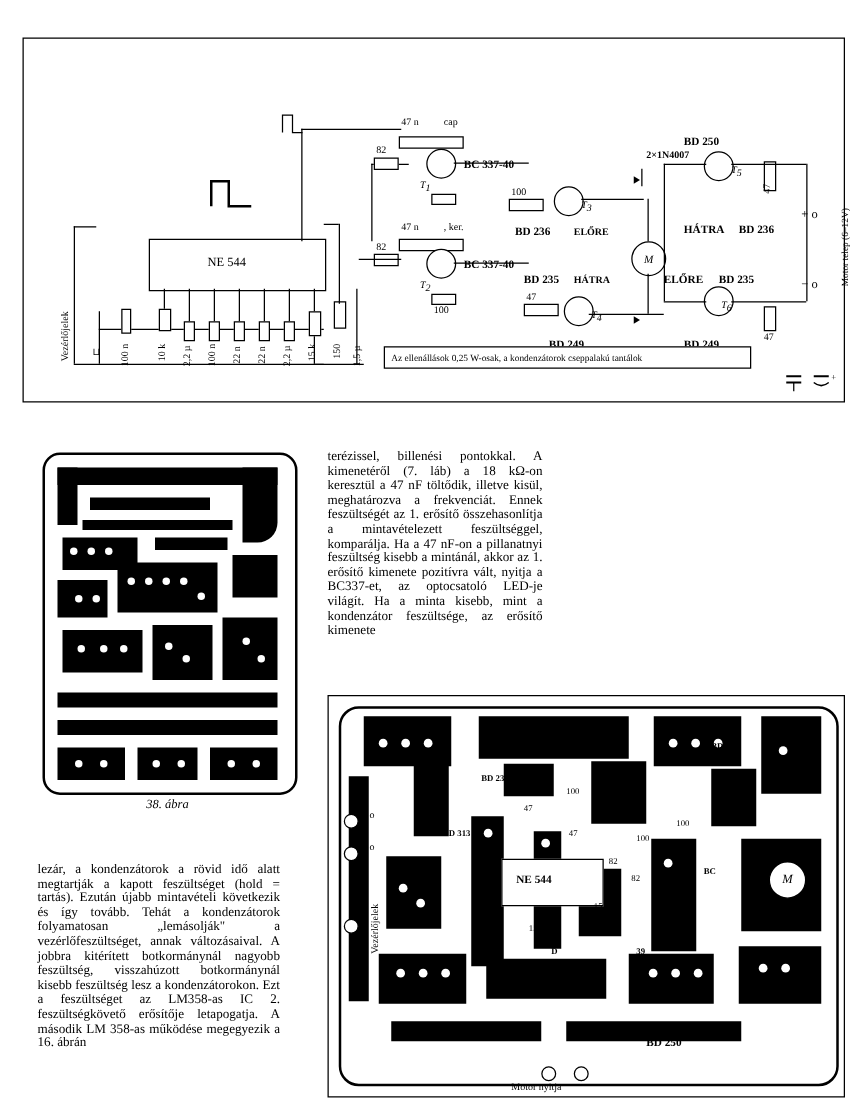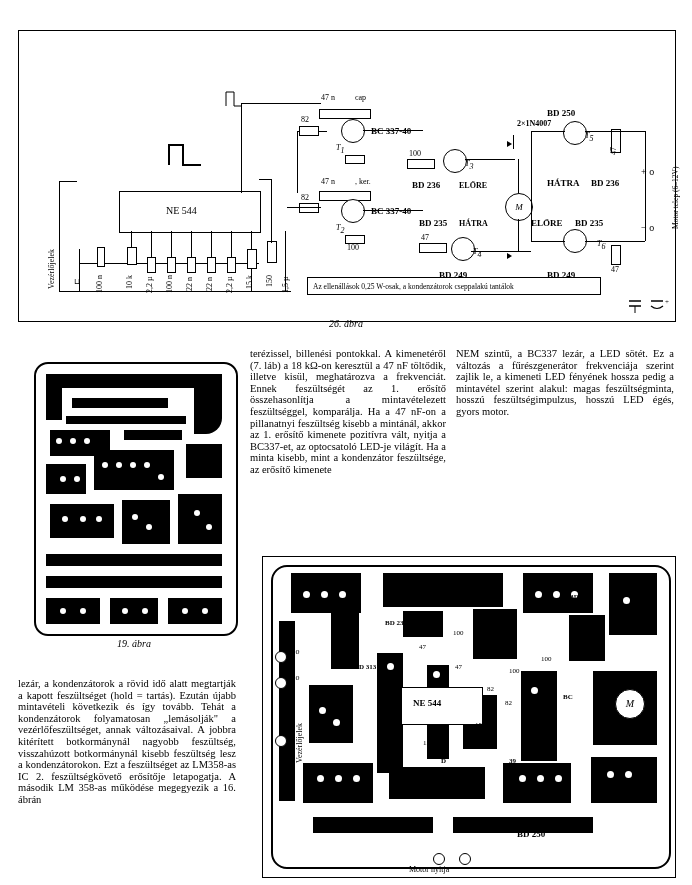--- a/index.html
+++ b/index.html
@@ -34,21 +34,21 @@
   
   .fig28{position:absolute;left:262px;top:556px;width:412px;height:320px;border:1px solid #000;background:#fff;}
   .pcb2{position:absolute;left:8px;top:8px;width:396px;height:300px;border:2px solid #000;border-radius:16px;}
   .pad{position:absolute;background:#000;}
   .circ{position:absolute;border:1px solid #000;border-radius:50%;background:#fff;}
   .tagl{position:absolute;font-size:7px;white-space:nowrap;}
   .tagb{position:absolute;font-size:7px;font-weight:bold;white-space:nowrap;}
 
   
   .col{position:absolute;font-size:10.5px;line-height:11.6px;text-align:justify;}
-  .col p{margin:0;text-indent:9px;}
+  .col p{margin:12px;text-indent:9px;}
   .col p.noind{text-indent:0;}
   #col-mid{left:250px;top:348px;width:196px;}
   #col-right{left:456px;top:348px;width:218px;}
   #col-left2{left:18px;top:678px;width:218px;}
   .sub{font-size:8px;vertical-align:sub;}
 </style>
 </head>
 <body>
 
 <div class="page">
@@ -164,21 +164,21 @@
 
       <div class="tr" style="left:544px;top:90px;"></div>
       <div class="lbl b" style="left:528px;top:78px;font-size:9px;">BD 250</div>
       <div class="lbl it" style="left:566px;top:100px;">T<span class="sub">5</span></div>
       <div class="lbl b" style="left:528px;top:148px;font-size:9px;">HÁTRA</div>
       <div class="lbl b" style="left:572px;top:148px;font-size:9px;">BD 236</div>
       <div class="res" style="left:592px;top:98px;width:8px;height:22px;"></div>
       <div class="vert" style="left:590px;top:124px;">47</div>
 
       <div class="tr" style="left:544px;top:198px;"></div>
-      <div class="lbl it" style="left:578px;top:208px;">T<span class="sub">6</span></div>
+      <div class="lbl it" style="left:558px;top:208px;">T<span class="sub">6</span></div>
       <div class="lbl b" style="left:512px;top:188px;font-size:9px;">ELŐRE</div>
       <div class="lbl b" style="left:556px;top:188px;font-size:9px;">BD 235</div>
       <div class="lbl b" style="left:528px;top:240px;font-size:9px;">BD 249</div>
       <div class="res" style="left:592px;top:214px;width:8px;height:18px;"></div>
       <div class="lbl" style="left:592px;top:234px;">47</div>
 
       <div class="wire wh" style="left:512px;top:100px;width:34px;"></div>
       <div class="wire wh" style="left:512px;top:210px;width:34px;"></div>
       <div class="wire wv" style="left:512px;top:100px;height:110px;"></div>
       <div class="wire wh" style="left:566px;top:100px;width:60px;"></div>
@@ -195,21 +195,20 @@
       <svg style="position:absolute;left:608px;top:266px;" width="46" height="20">
         <line x1="2" y1="4" x2="14" y2="4" stroke="#000" stroke-width="1.5"></line>
         <line x1="2" y1="9" x2="14" y2="9" stroke="#000" stroke-width="1.5"></line>
         <line x1="8" y1="9" x2="8" y2="16" stroke="#000" stroke-width="1"></line>
         <line x1="24" y1="4" x2="36" y2="4" stroke="#000" stroke-width="1.5"></line>
         <path d="M24,9 q6,5 12,0" fill="none" stroke="#000" stroke-width="1.2"></path>
         <text x="38" y="7" font-size="7" font-family="Liberation Serif">+</text>
       </svg>
     </div>
   </div>
-  <div class="caption" style="left:18px;top:318px;width:656px;">26. ábra</div>
 
   <div class="fig27">
     <div class="pcbframe">
 
       <div class="blk" style="left:10px;top:10px;width:176px;height:14px;"></div>
       <div class="blk" style="left:10px;top:10px;width:16px;height:46px;"></div>
       <div class="blk" style="left:158px;top:10px;width:28px;height:60px;border-radius:0 0 16px 0;"></div>
       <div class="blk" style="left:36px;top:34px;width:96px;height:10px;"></div>
       <div class="blk" style="left:30px;top:52px;width:120px;height:8px;"></div>
       <div class="blk" style="left:14px;top:66px;width:60px;height:26px;"></div>
@@ -243,21 +242,21 @@
       <div class="hole" style="left:26px;top:152px;width:6px;height:6px;"></div>
       <div class="hole" style="left:44px;top:152px;width:6px;height:6px;"></div>
       <div class="hole" style="left:60px;top:152px;width:6px;height:6px;"></div>
       <div class="hole" style="left:24px;top:244px;width:6px;height:6px;"></div>
       <div class="hole" style="left:44px;top:244px;width:6px;height:6px;"></div>
       <div class="hole" style="left:86px;top:244px;width:6px;height:6px;"></div>
       <div class="hole" style="left:106px;top:244px;width:6px;height:6px;"></div>
       <div class="hole" style="left:146px;top:244px;width:6px;height:6px;"></div>
       <div class="hole" style="left:166px;top:244px;width:6px;height:6px;"></div>
     </div>
-    <div class="fig27cap">19. ábra</div>
+    <div class="fig27cap">38. ábra</div>
   </div>
 
   <div class="fig28">
     <div class="pcb2">
 
       <div class="pad" style="left:18px;top:6px;width:70px;height:40px;"></div>
       <div class="pad" style="left:110px;top:6px;width:120px;height:34px;"></div>
       <div class="pad" style="left:250px;top:6px;width:70px;height:40px;"></div>
       <div class="pad" style="left:336px;top:6px;width:48px;height:62px;"></div>
       <div class="pad" style="left:6px;top:54px;width:16px;height:180px;"></div>
@@ -338,20 +337,19 @@
     <div class="circ" style="left:170px;top:296px;width:10px;height:10px;"></div>
     <div class="circ" style="left:196px;top:296px;width:10px;height:10px;"></div>
     <div class="tagl" style="left:146px;top:308px;font-size:8px;">Motor nyitja</div>
   </div>
 
   <div class="col" id="col-mid">
     <p class="noind">terézissel, billenési pontokkal. A kimenetéről (7. láb) a 18 kΩ-on keresztül a 47 nF töltődik, illetve kisül, meghatározva a frekvenciát. Ennek feszültségét az 1. erősítő összehasonlítja a mintavételezett feszültséggel, komparálja. Ha a 47 nF-on a pillanatnyi feszültség kisebb a mintánál, akkor az 1. erősítő kimenete pozitívra vált, nyitja a BC337-et, az optocsatoló LED-je világít. Ha a minta kisebb, mint a kondenzátor feszültsége, az erősítő kimenete</p>
   </div>
 
   <div class="col" id="col-right">
-    <p class="noind">NEM szintű, a BC337 lezár, a LED sötét. Ez a változás a fűrészgenerátor frekvenciája szerint zajlik le, a kimeneti LED fényének hossza pedig a mintavétel szerint alakul: magas feszültségminta, hosszú feszültségimpulzus, hosszú LED égés, gyors motor.</p>
   </div>
 
   <div class="col" id="col-left2">
     <p class="noind">lezár, a kondenzátorok a rövid idő alatt megtartják a kapott feszültséget (hold = tartás). Ezután újabb mintavételi következik és így tovább. Tehát a kondenzátorok folyamatosan „lemásolják" a vezérlőfeszültséget, annak változásaival. A jobbra kitérített botkormánynál nagyobb feszültség, visszahúzott botkormánynál kisebb feszültség lesz a kondenzátorokon. Ezt a feszültséget az LM358-as IC 2. feszültségkövető erősítője letapogatja. A második LM 358-as működése megegyezik a 16. ábrán</p>
   </div>
 
 </div>
 
 </body></html>

